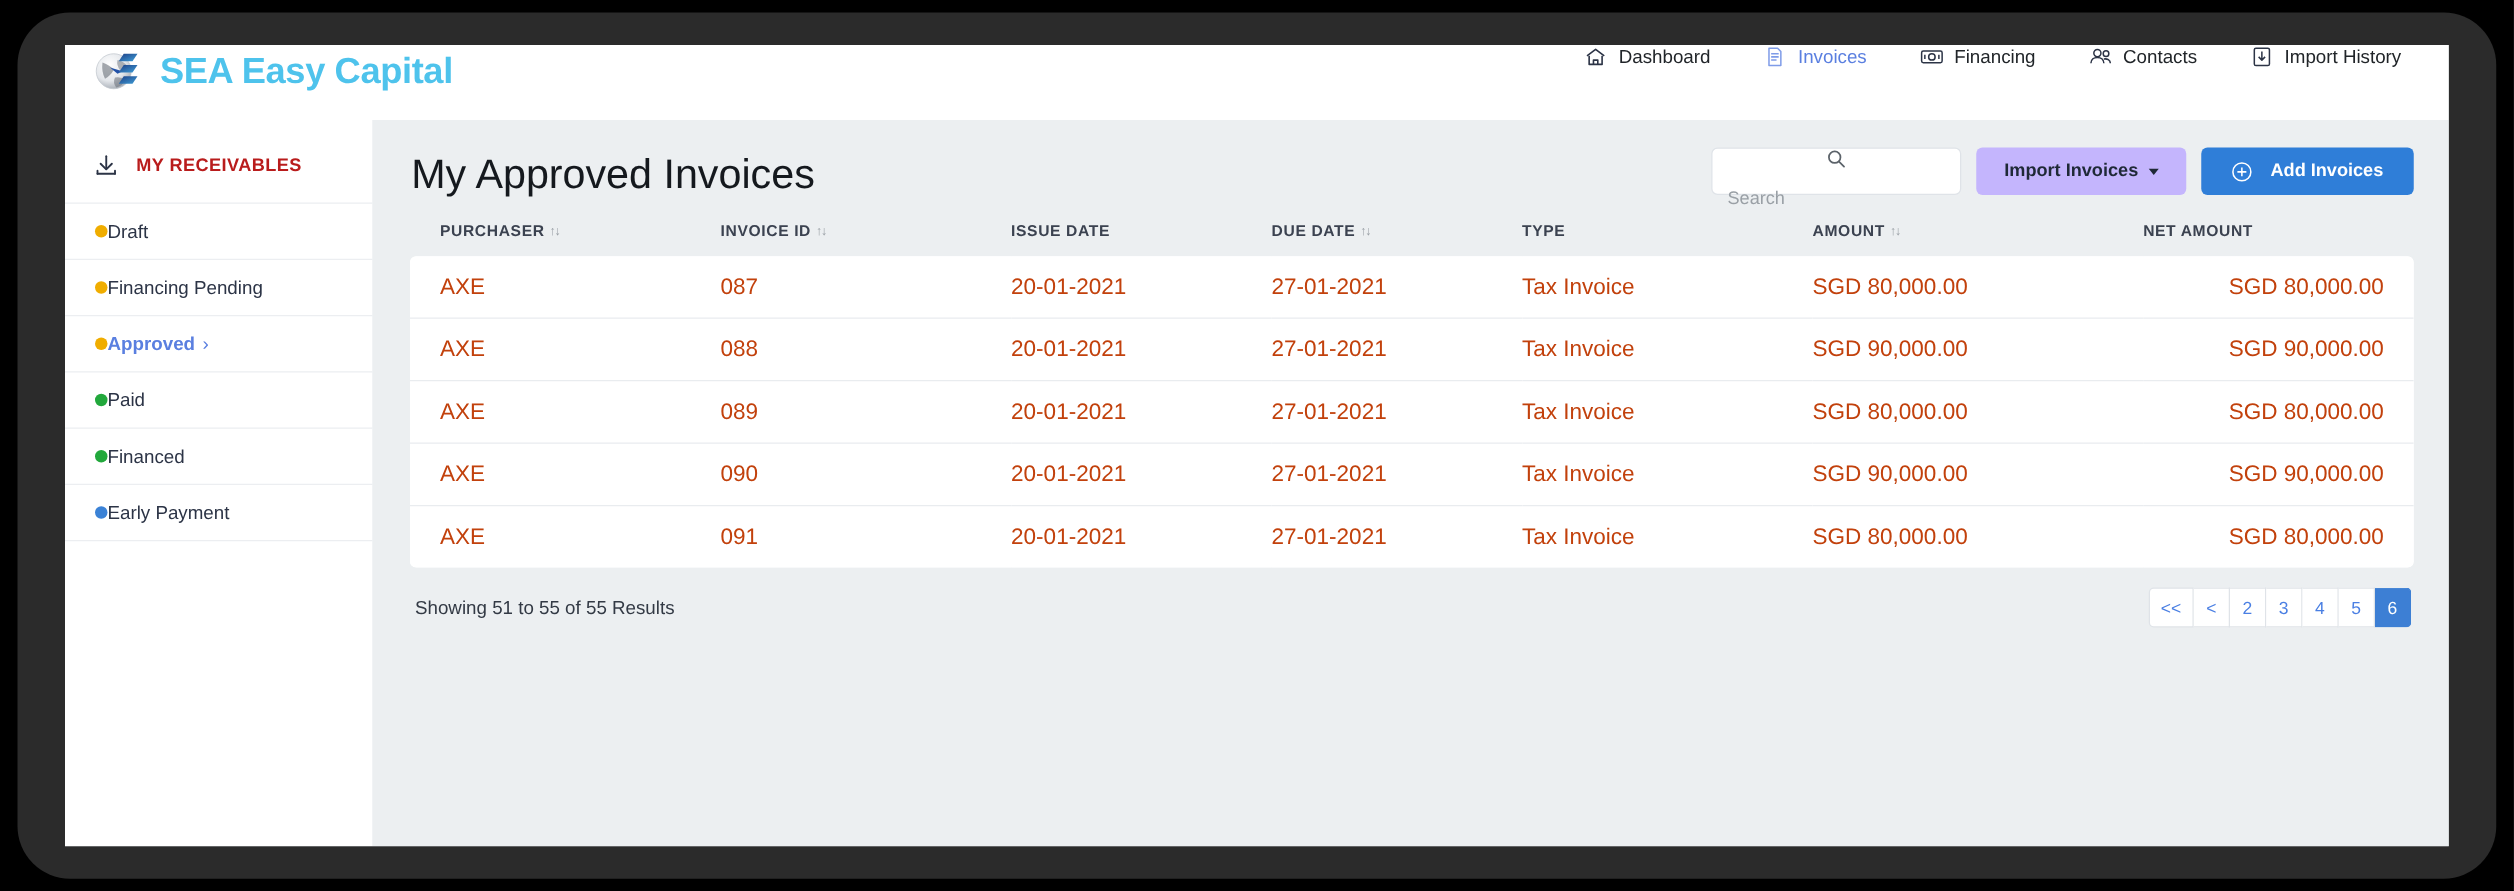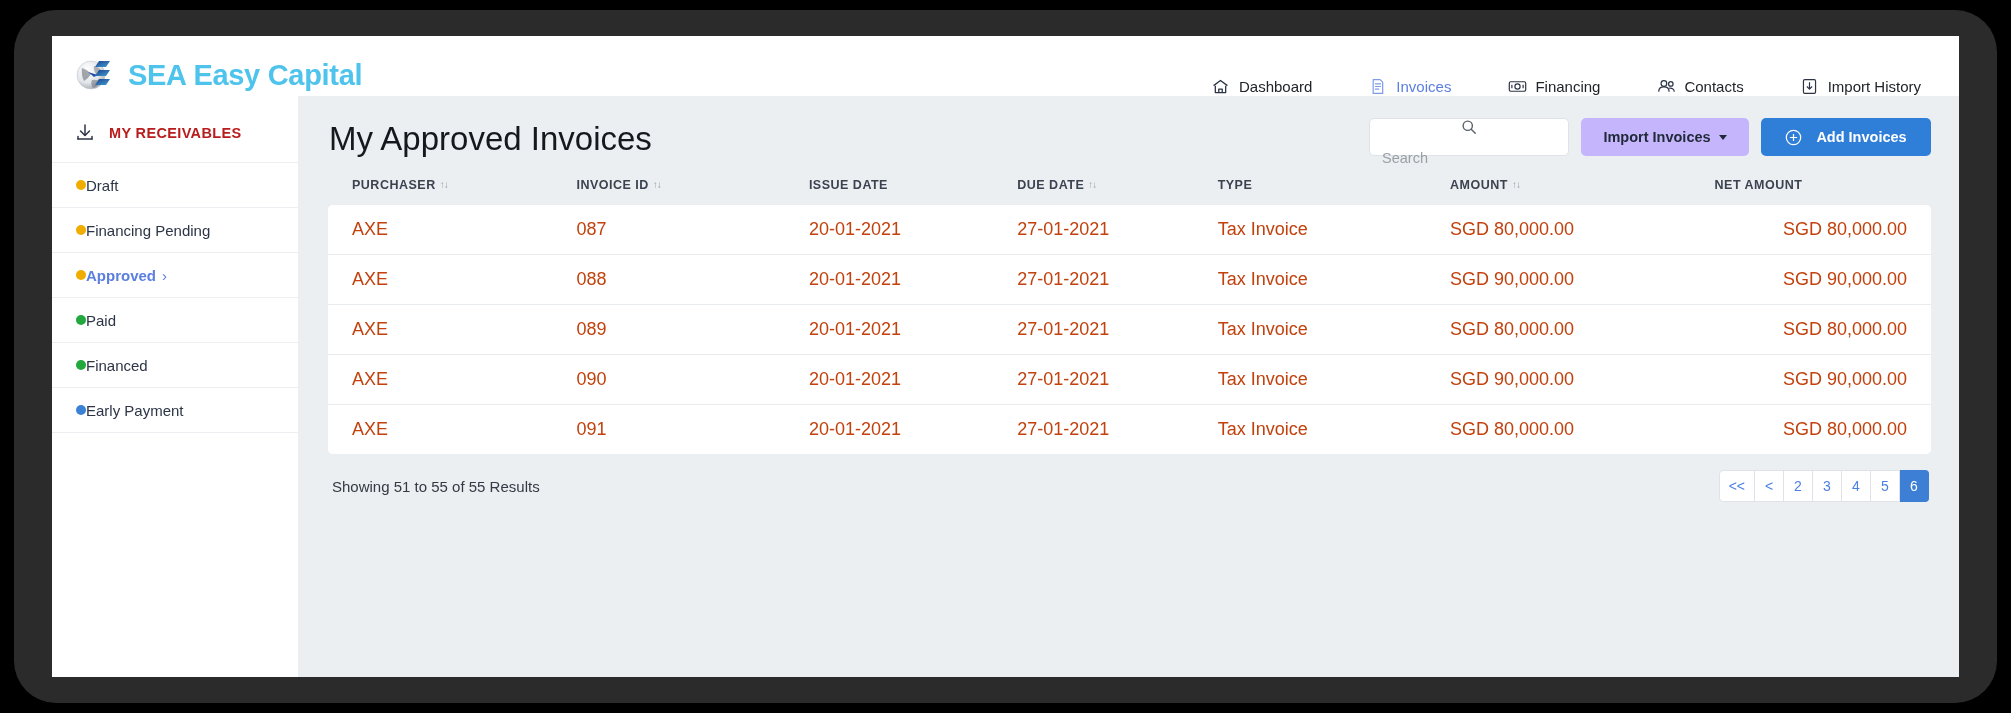--- a/index.html
+++ b/index.html
@@ -35,21 +35,21 @@
     display: flex;
     flex-direction: column;
   }
 
   
   .app-header {
     height: 60px;
     min-height: 60px;
     background: #ffffff;
     display: flex;
-    align-items: flex-end;
+    align-items: flex-start;
     justify-content: space-between;
     padding: 0 24px 0 22px;
     box-sizing: border-box;
   }
   .brand {
     display: flex;
     align-items: center;
     gap: 12px;
   }
   .brand-logo {
@@ -61,21 +61,21 @@
   .brand-text {
     font-size: 29px;
     font-weight: bold;
     color: #4ec3ec;
     letter-spacing: -0.3px;
     white-space: nowrap;
   }
   .nav {
     display: flex;
     align-items: center;
-    gap: 56px;
+    gap: 42px;
     padding-right: 14px;
   }
   .nav-item {
     display: flex;
     align-items: center;
     gap: 9px;
     font-size: 15px;
     color: #212529;
     white-space: nowrap;
     cursor: pointer;

